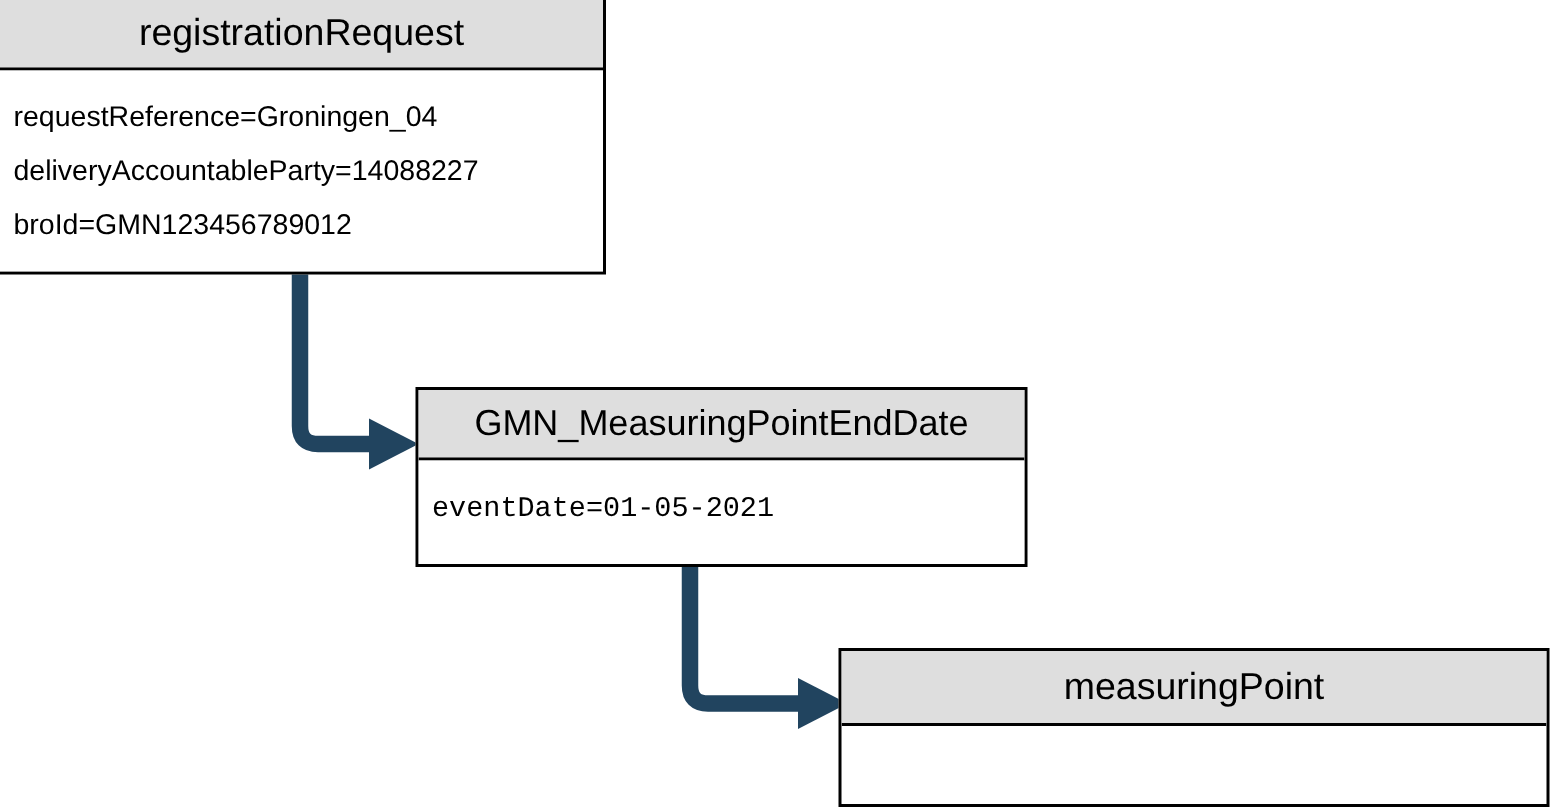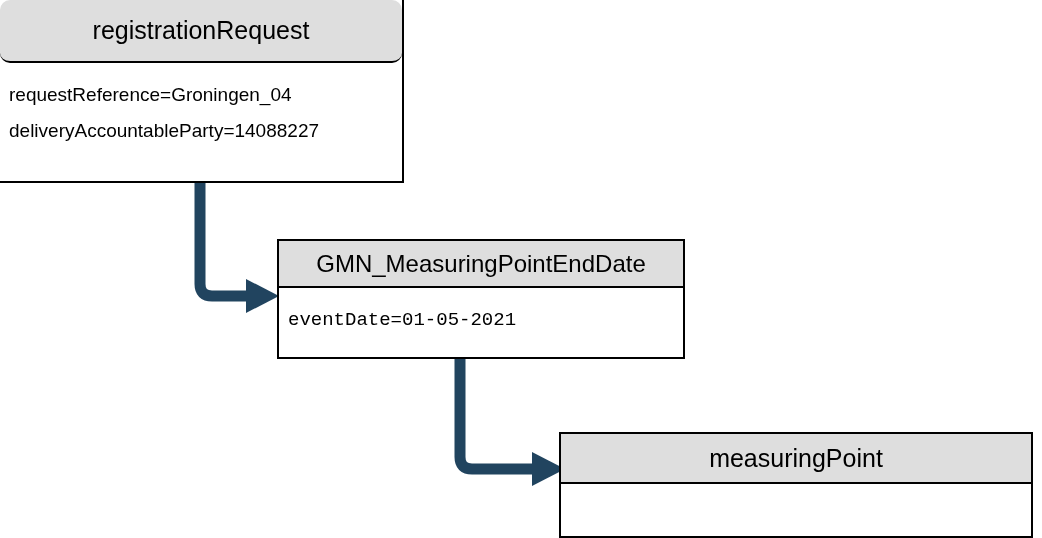--- a/index.html
+++ b/index.html
@@ -53,27 +53,27 @@
     margin-top: 10px;
   }
 
   
   #box-registration-request {
     left: -2px;
     top: -2px;
     width: 406px;
     height: 185px;
   }
-  #box-registration-request .uml-header { height: 63px; border-radius: 10px; }
+  #box-registration-request .uml-header { height: 47px; }
   #box-registration-request .uml-body   { height: 134px; }
 
   
   #box-measuringpoint-enddate {
     left: 277px;
-    top: 239px;
+    top: 258px;
     width: 408px;
     height: 120px;
   }
   #box-measuringpoint-enddate .uml-header { height: 47px; font-size: 24px; }
   #box-measuringpoint-enddate .uml-body   { height: 69px; font-family: Liberation Mono, monospace; }
 
   
   #box-measuring-point {
     left: 559px;
     top: 432px;
@@ -104,20 +104,21 @@
   <svg id="connector-2" class="connector" width="140" height="150" viewBox="0 0 140 150">
     <path d="M 24 0 L 24 103 Q 24 115 36 115 L 98 115" fill="none" stroke="#21445f" stroke-width="11" stroke-linecap="butt"></path>
     <path d="M 96 98 L 129 115 L 96 132 Z" fill="#21445f"></path>
   </svg>
 
   <div class="uml-box" id="box-registration-request">
     <div class="uml-header">registrationRequest</div>
     <div class="uml-body">
       <div class="uml-attr">requestReference=Groningen_04</div>
       <div class="uml-attr">deliveryAccountableParty=14088227</div>
+      <div class="uml-attr">broId=GMN123456789012</div>
     </div>
   </div>
 
   <div class="uml-box" id="box-measuringpoint-enddate">
     <div class="uml-header">GMN_MeasuringPointEndDate</div>
     <div class="uml-body">
       <div class="uml-attr">eventDate=01-05-2021</div>
     </div>
   </div>
 

